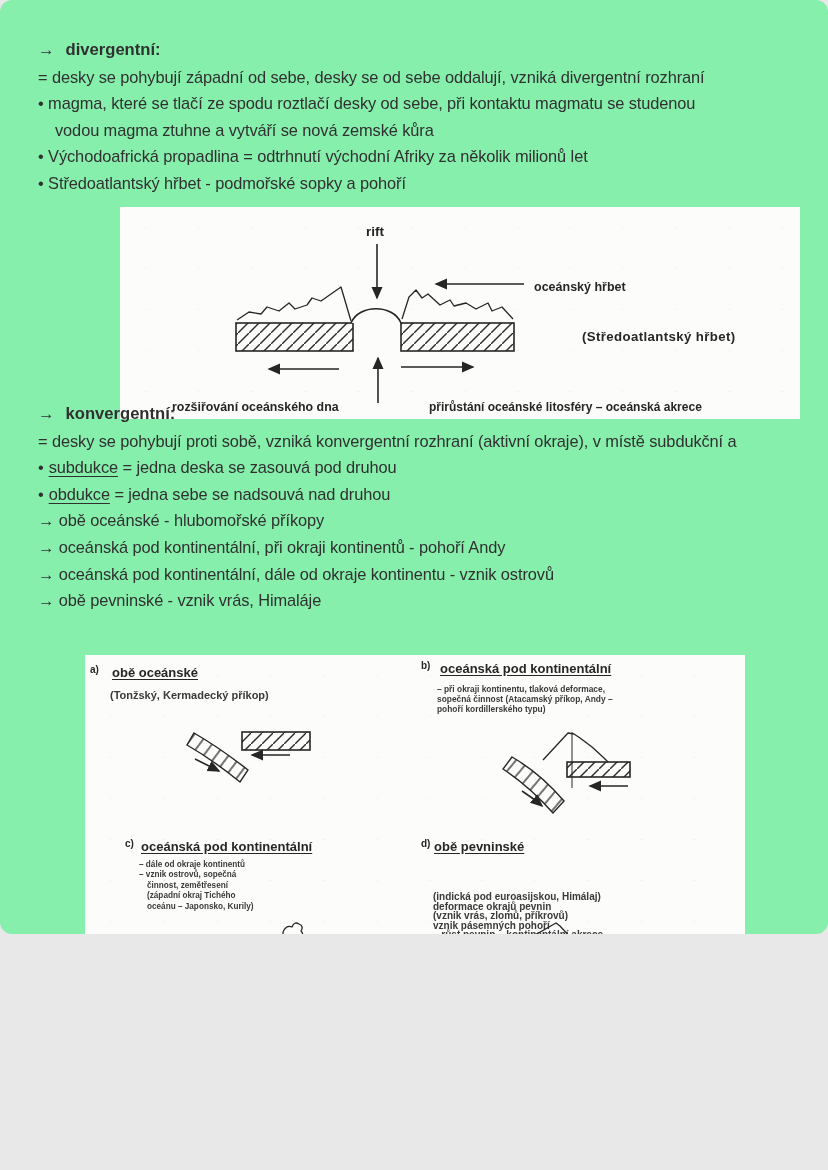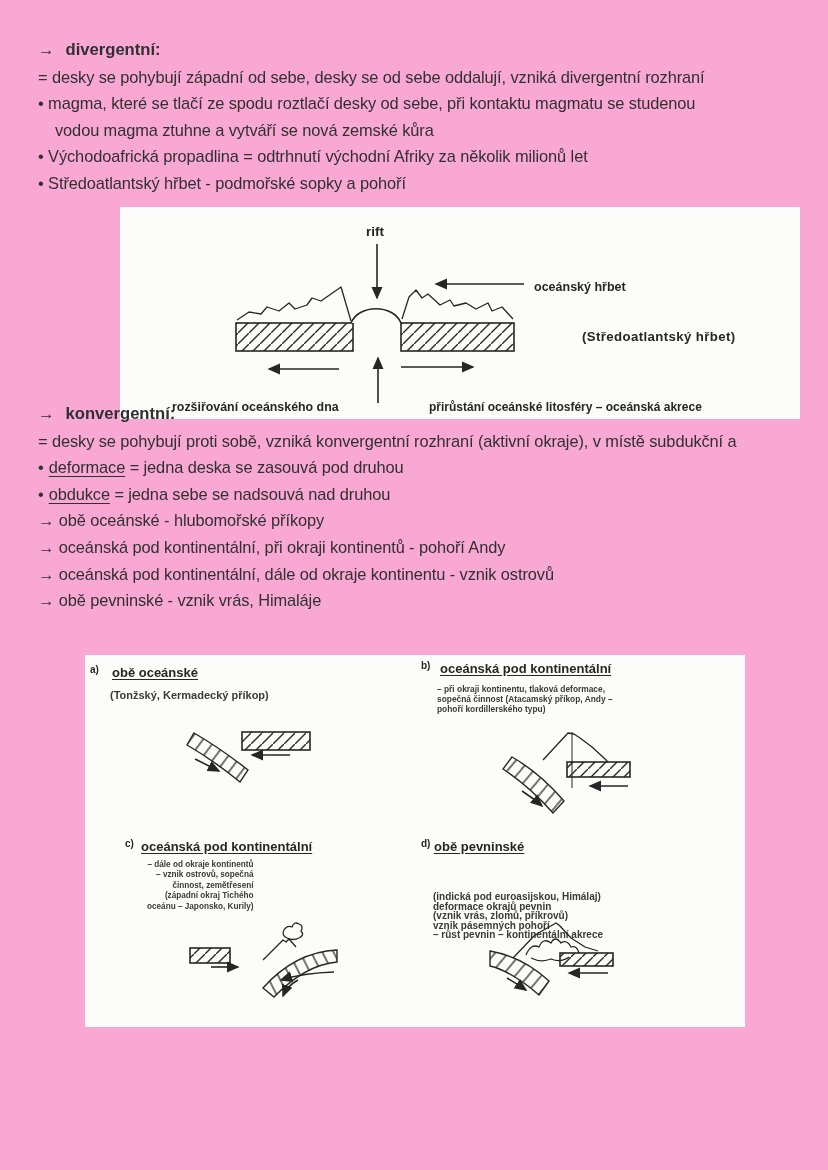--- a/index.html
+++ b/index.html
@@ -1,17 +1,17 @@
 <!DOCTYPE html>
 <html><head>
 <meta charset="utf-8">
 <style>
   html,body{margin:0;padding:0;background:#e8e8e8;}
-  .page{position:relative;width:828px;height:1170px;background:#f9a8d4;margin:0 auto;
-        font-family:"Liberation Sans",sans-serif;color:#303030;overflow:hidden;}
+  .page{position:relative;width:828px;height:934px;background:#86efac;margin:0 auto;
+        font-family:"Liberation Sans",sans-serif;color:#303030;overflow:hidden;border-radius:12px;}
   
   .tblock{position:absolute;left:38px;width:762px;}
   .ln{font-size:16.4px;line-height:26.6px;white-space:nowrap;letter-spacing:-0.1px;}
   .ln.cont{padding-left:17px;}
   .hline{font-size:16.6px;line-height:26.6px;font-weight:bold;}
   .harr{margin-right:11px;font-weight:normal;}
   .blt{margin-right:5px;}
   .u{text-decoration:underline;text-underline-offset:2.5px;}
   
   .scan{position:absolute;margin:0;background:#fcfcfb;
@@ -20,21 +20,21 @@
   .d1{left:120px;top:207px;width:680px;height:212px;}
   .d1 svg{position:absolute;left:30px;top:5px;}
   .d2{left:85px;top:655px;width:660px;height:372px;}
   .panel-label{position:absolute;font-weight:bold;font-size:10px;color:#262626;}
   .panel-title{position:absolute;font-weight:bold;font-size:13px;color:#262626;
                text-decoration:underline;text-underline-offset:2px;white-space:nowrap;}
   .panel-text{position:absolute;font-weight:bold;color:#3a3a3a;white-space:nowrap;}
   .panel-text div{white-space:nowrap;}
   .pt-a{font-size:11px;line-height:10px;}
   .pt-b{font-size:8.4px;line-height:10.2px;}
-  .pt-c{font-size:8.2px;line-height:10.4px;text-align:right;}
+  .pt-c{font-size:8.2px;line-height:10.4px;}
   .pt-d{font-size:10px;line-height:9.6px;margin-top:35px;}
   .pt-c .cont2{padding-left:8px;}
   .d2 svg{position:absolute;}
   
   .slab{fill:url(#diagH);stroke:#262626;stroke-width:1.6;}
   .mline{fill:none;stroke:#262626;stroke-width:1.3;stroke-linejoin:round;}
   .aline{stroke:#262626;stroke-width:1.6;fill:none;}
   .stext{font-family:"Liberation Sans",sans-serif;font-weight:bold;fill:#262626;}
 </style>
 </head>
@@ -94,21 +94,21 @@
       <line class="aline" x1="251" y1="155" x2="323" y2="155" marker-end="url(#arrowM)"></line>
 
       <text class="stext" x="22" y="199" font-size="12.4">rozšiřování oceánského dna</text>
       <text class="stext" x="279" y="199" font-size="12">přirůstání oceánské litosféry – oceánská akrece</text>
     </svg>
   </figure>
 
   <section class="tblock" style="top:401px">
     <div class="hline"><span class="harr">→</span><span>konvergentní:</span></div>
     <div class="ln">= desky se pohybují proti sobě, vzniká konvergentní rozhraní (aktivní okraje), v místě subdukční a</div>
-    <div class="ln"><span class="blt">•</span><span class="u">deformace</span><span> = jedna deska se zasouvá pod druhou</span></div>
+    <div class="ln"><span class="blt">•</span><span class="u">subdukce</span><span> = jedna deska se zasouvá pod druhou</span></div>
     <div class="ln"><span class="blt">•</span><span class="u">obdukce</span><span> = jedna sebe se nadsouvá nad druhou</span></div>
     <div class="ln">→ obě oceánské - hlubomořské příkopy</div>
     <div class="ln">→ oceánská pod kontinentální, při okraji kontinentů - pohoří Andy</div>
     <div class="ln">→ oceánská pod kontinentální, dále od okraje kontinentu - vznik ostrovů</div>
     <div class="ln">→ obě pevninské - vznik vrás, Himaláje</div>
   </section>
 
   <figure class="scan d2">
 
     <span class="panel-label" style="left:5px;top:9px">a)</span>

